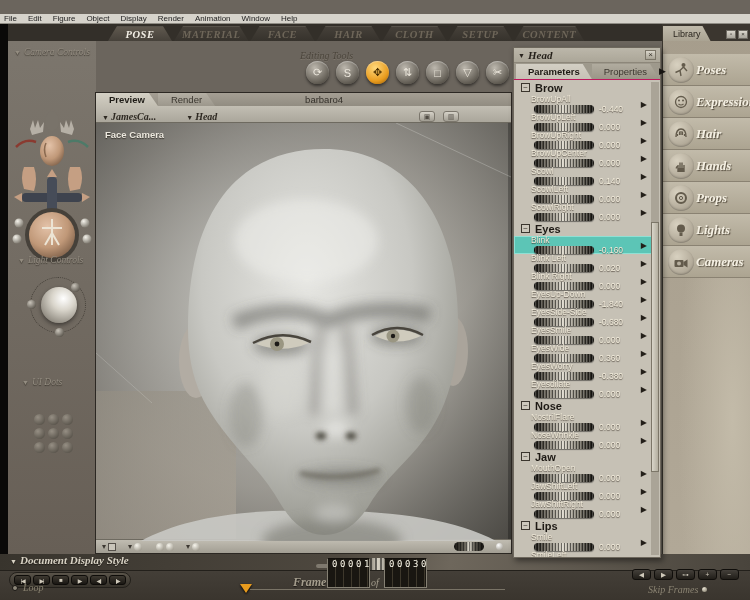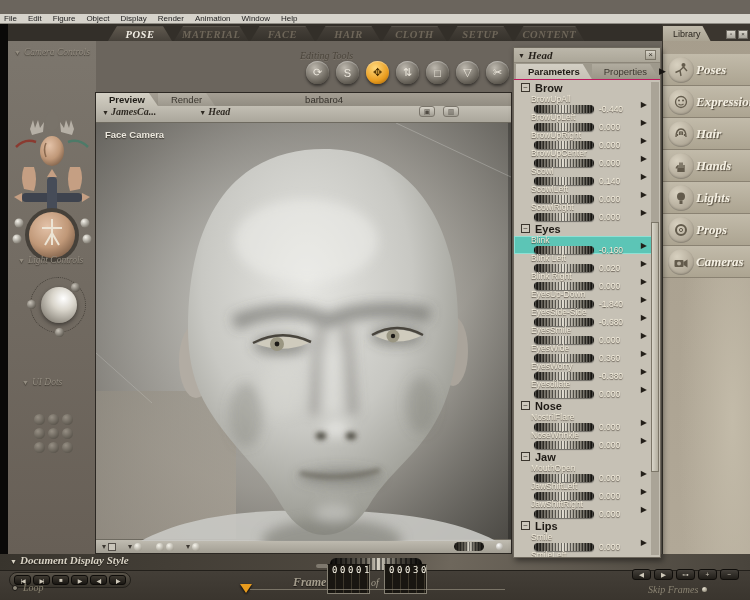--- a/index.html
+++ b/index.html
@@ -56,21 +56,21 @@
 
   
   .docwin{position:absolute;left:95px;top:92px;width:417px;height:462px;z-index:10;
     border:1px solid #2c2823;background:#b6b2a8;}
   .dtabs{position:absolute;left:0;top:0;width:100%;height:13px;display:flex;background:linear-gradient(#a59f94,#918c81);}
   .dtab{height:13px;padding:0 13px;display:flex;align-items:center;font-size:9.5px;color:#3a362f;
     background:linear-gradient(#b4afa4,#9c978c);clip-path:polygon(0 0,calc(100% - 9px) 0,100% 100%,0 100%);}
   .dtab.act{background:linear-gradient(#d4d0c5,#c2beb2);color:#1f1c17;font-weight:bold;}
   .dtitle{font-size:9.5px;color:#34302a;margin-left:90px;align-self:center;}
   .dtoolbar{position:absolute;left:0;top:13px;width:100%;height:17px;background:linear-gradient(#c2beb3,#aaa69b);
-    border-bottom:1px solid #6e6a60;display:flex;align-items:flex-start;gap:43px;padding:0 6px;}
+    border-bottom:1px solid #6e6a60;display:flex;align-items:flex-end;gap:30px;padding:0 6px;}
   .vdrop{font-family:"Liberation Serif",serif;font-style:italic;font-weight:bold;font-size:10px;color:#2e2922;}
   .vdrop .tri{font-size:7px;margin-right:2px;}
   .dticons{margin-left:auto;display:flex;gap:8px;margin-right:46px;}
   .vicon{width:16px;height:11px;border:1px solid #7b766c;border-radius:3px;
     background:linear-gradient(#d6d2c8,#a19d92);font-size:7px;color:#514c44;
     display:flex;align-items:center;justify-content:center;}
   .viewport{position:absolute;left:0;top:30px;width:415px;height:418px;overflow:hidden;
     background:
       radial-gradient(ellipse at 42% 42%, rgba(210,210,205,.9) 0%, rgba(150,148,142,.65) 55%, rgba(74,72,67,.9) 100%),
       linear-gradient(125deg,#3f3c37 0%,#8b8780 40%,#b3afa6 70%,#57544e 100%);}
@@ -160,21 +160,21 @@
   .tbtn{width:17px;height:10px;border-radius:3px;border:1px solid #0e0c09;
     background:linear-gradient(#3e3931,#1a1713);color:#cfc9ba;font-size:6px;
     display:flex;align-items:center;justify-content:center;letter-spacing:-1px;}
   .loop{position:absolute;left:12px;top:28px;display:flex;align-items:center;gap:5px;}
   .radio{width:6px;height:6px;border-radius:50%;border:1px solid #191613;background:radial-gradient(circle at 35% 30%,#d8d2c4,#6e6albe);background-color:#8d8779;}
   .looplbl{font-family:"Liberation Serif",serif;font-style:italic;font-size:10px;color:#88816f;}
   .framelbl{position:absolute;left:293px;top:21px;font-family:"Liberation Serif",serif;font-style:italic;
     font-weight:bold;font-size:12px;color:#a49d8d;text-shadow:0 1px 1px #1e1b16;}
   .oflbl{position:absolute;left:371px;top:23px;font-family:"Liberation Serif",serif;font-style:italic;
     font-size:10px;color:#a49d8d;}
-  .lcd{position:absolute;top:10px;height:30px;background:repeating-linear-gradient(90deg,#191611 0 7px,#3e382c 7px 8px);
+  .lcd{position:absolute;top:4px;height:30px;background:repeating-linear-gradient(90deg,#191611 0 7px,#3e382c 7px 8px);
     border:1px solid #858073;border-top-color:#14110d;color:#f6f3e6;
     font-family:"DejaVu Sans Mono",monospace;font-size:9px;line-height:11px;letter-spacing:2.6px;padding:0 0 0 4px;width:43px;}
   .lcd1{left:327px;} .lcd2{left:384px;}
   .tlmarker{position:absolute;left:240px;top:30px;width:0;height:0;
     border-left:6px solid transparent;border-right:6px solid transparent;border-top:9px solid #e89b1e;
     filter:drop-shadow(0 1px 1px #000);}
   .tlline{position:absolute;left:250px;top:35px;width:255px;height:1px;background:#8d8778;opacity:.75;}
   .animbtns{position:absolute;left:632px;top:15px;display:flex;gap:3px;}
   .abtn{width:19px;height:11px;border-radius:3px;border:1px solid #100e0b;
     background:linear-gradient(#44403a,#211e19);color:#cfc9ba;font-size:6.5px;
@@ -622,34 +622,34 @@
             <svg width="16" height="16" viewBox="0 0 16 16">
               <path d="M5 14V7 M7 13.5V4.5 M9 13.5V4.5 M11 14V7 M5 9Q3 8 3.5 10.5" stroke="#635b4c" stroke-width="1.4" fill="none"></path>
               <rect x="5" y="10" width="6" height="4" fill="#635b4c"></rect>
             </svg>
           </span>
           <span class="llabel">Hands</span>
         </div>
         <div class="libitem">
           <span class="licon">
             <svg width="16" height="16" viewBox="0 0 16 16">
+              <circle cx="8" cy="8" r="5" fill="none" stroke="#635b4c" stroke-width="2"></circle>
+              <circle cx="8" cy="8" r="1.6" fill="none" stroke="#635b4c" stroke-width="1"></circle>
+            </svg>
+          </span>
+          <span class="llabel">Props</span>
+        </div>
+        <div class="libitem">
+          <span class="licon">
+            <svg width="16" height="16" viewBox="0 0 16 16">
               <circle cx="8" cy="6.5" r="4" fill="#635b4c"></circle>
               <rect x="6.5" y="10.5" width="3" height="3.5" fill="#635b4c"></rect>
             </svg>
           </span>
           <span class="llabel">Lights</span>
-        </div>
-        <div class="libitem">
-          <span class="licon">
-            <svg width="16" height="16" viewBox="0 0 16 16">
-              <circle cx="8" cy="8" r="5" fill="none" stroke="#635b4c" stroke-width="2"></circle>
-              <circle cx="8" cy="8" r="1.6" fill="none" stroke="#635b4c" stroke-width="1"></circle>
-            </svg>
-          </span>
-          <span class="llabel">Props</span>
         </div>
         <div class="libitem">
           <span class="licon">
             <svg width="16" height="16" viewBox="0 0 16 16">
               <rect x="1.5" y="6" width="9" height="7" rx="1" fill="#635b4c"></rect>
               <circle cx="6" cy="9.5" r="2" fill="#b8b0a0"></circle>
               <path d="M10.5 8 l4-2.5 v8 l-4-2.5 z" fill="#635b4c"></path>
             </svg>
           </span>
           <span class="llabel">Cameras</span>

